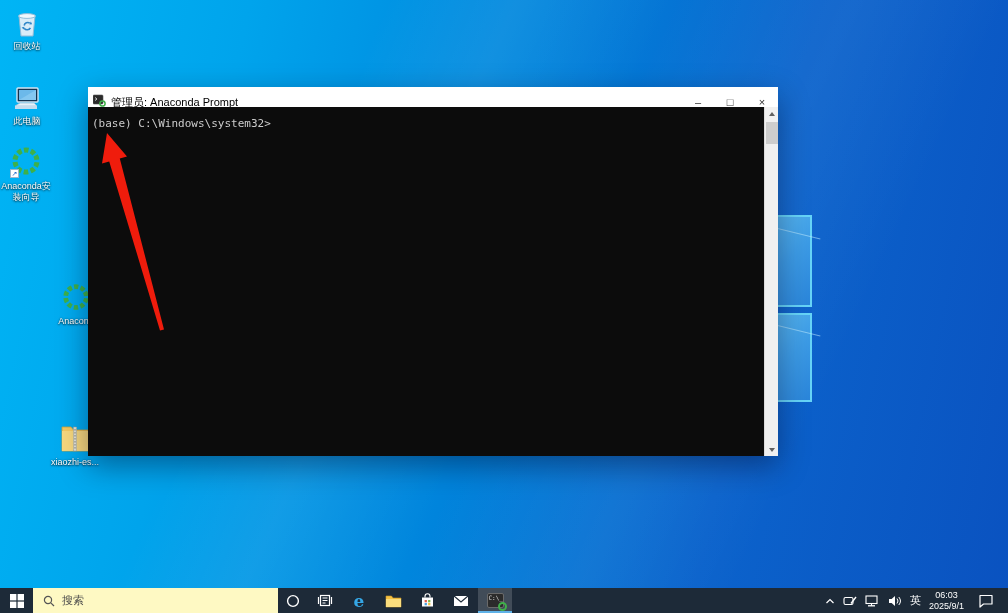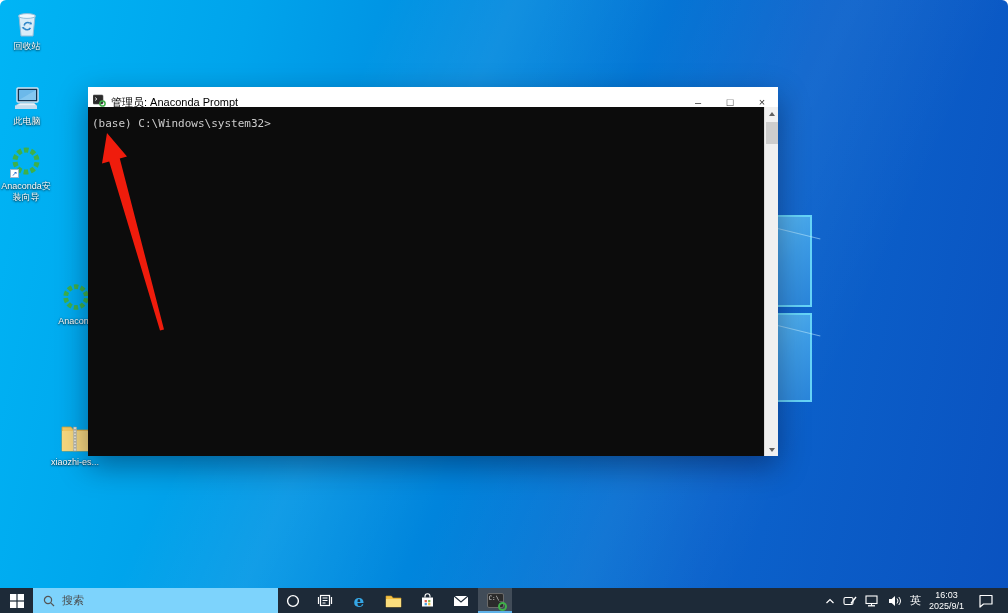--- a/index.html
+++ b/index.html
@@ -3,21 +3,20 @@
 <meta charset="utf-8">
 <style>
   * { margin:0; padding:0; box-sizing:border-box; }
   html,body { width:1008px; height:613px; overflow:hidden; }
   body { font-family:"Liberation Sans","DejaVu Sans",sans-serif; position:relative; }
 
   
   .desktop {
     position:absolute; inset:0;
     background:linear-gradient(102deg,#00b5f5 0%,#00a4ec 22%,#0084dc 48%,#0b63cc 72%,#0a52c0 100%);
-    border-radius:6px;
   }
   .desktop::before { 
     content:""; position:absolute; inset:0;
     background:linear-gradient(115deg, transparent 30%, rgba(255,255,255,.07) 40%, transparent 52%, rgba(255,255,255,.05) 66%, transparent 78%);
     pointer-events:none;
   }
   .wp-panel {
     position:absolute; left:775px; width:37px;
     border:2px solid #66d4f8;
     background:linear-gradient(135deg,#55b4ef 0%,#3d9ce6 45%,#2a85da 100%);
@@ -49,21 +48,21 @@
   .tri-down { width:0; height:0; border-left:3px solid transparent; border-right:3px solid transparent; border-top:4px solid #606060; }
   .sb-thumb { position:absolute; left:1px; top:15px; width:12px; height:22px; background:#cdcdcd; }
 
   
   .anno { position:absolute; left:95px; top:120px; z-index:20; pointer-events:none; }
 
   
   .taskbar { position:absolute; left:0; bottom:0; width:1008px; height:25px; background:#1d2a38; z-index:30; display:flex; align-items:stretch; }
   .tb-btn { display:flex; align-items:center; justify-content:center; cursor:pointer; }
   .start { width:33px; }
-  .searchbox { width:245px; background:#7dd3fc; display:flex; align-items:center; gap:7px; padding-left:10px; cursor:text; }
+  .searchbox { width:245px; background:#fef9c3; display:flex; align-items:center; gap:7px; padding-left:10px; cursor:text; }
   .searchbox .stext { font-size:11px; color:#4a4a4a; }
   .appbtn { width:34px; }
   .appbtn.cortana { width:30px; }
   .appbtn.active { background:rgba(255,255,255,.16); box-shadow:inset 0 -2px 0 #5fb2e8; }
   .edge-e { font-size:17px; font-weight:bold; color:#35a7e6; font-family:"DejaVu Serif","Liberation Serif",serif; }
   .tb-spacer { flex:1; }
   .tray { display:flex; align-items:center; gap:8px; padding-right:8px; }
   .tray-item { display:flex; align-items:center; justify-content:center; cursor:pointer; height:100%; }
   .ime { font-size:11px; color:#fff; }
   .clock { font-size:9px; color:#fff; text-align:center; line-height:1.15; cursor:pointer; }
@@ -265,21 +264,21 @@
       <span class="tray-item">
         <svg width="14" height="12" viewBox="0 0 14 12">
           <polygon points="1,4 3.6,4 7,1 7,11 3.6,8 1,8" fill="#fff"></polygon>
           <path d="M9 3.5 a4 4 0 0 1 0 5" fill="none" stroke="#fff" stroke-width="1"></path>
           <path d="M10.8 2 a6.2 6.2 0 0 1 0 8" fill="none" stroke="#fff" stroke-width="1"></path>
         </svg>
       </span>
       <span class="tray-item ime">英</span>
       <span class="tray-item clock">
         <span>
-          <span>16:03</span><br>
+          <span>06:03</span><br>
           <span>2025/9/1</span>
         </span>
       </span>
       <span class="tray-item" style="padding:0 6px">
         <svg width="16" height="14" viewBox="0 0 16 14">
           <path d="M2 1.5 h12 v8.5 h-8.5 l-3.5 3 v-3 Z" fill="none" stroke="#fff" stroke-width="1.2" stroke-linejoin="round"></path>
         </svg>
       </span>
     </div>
   </div>

